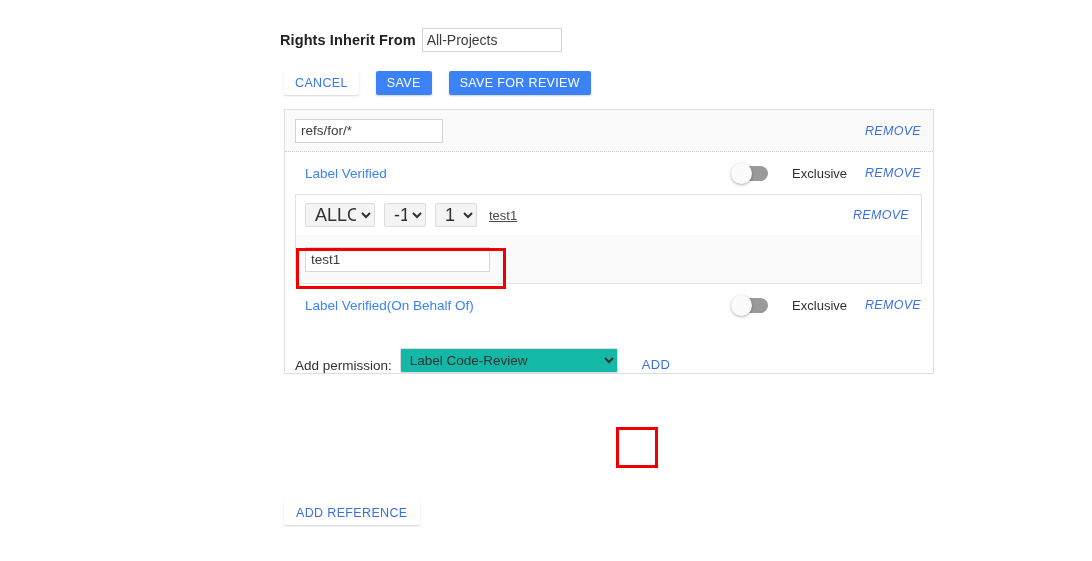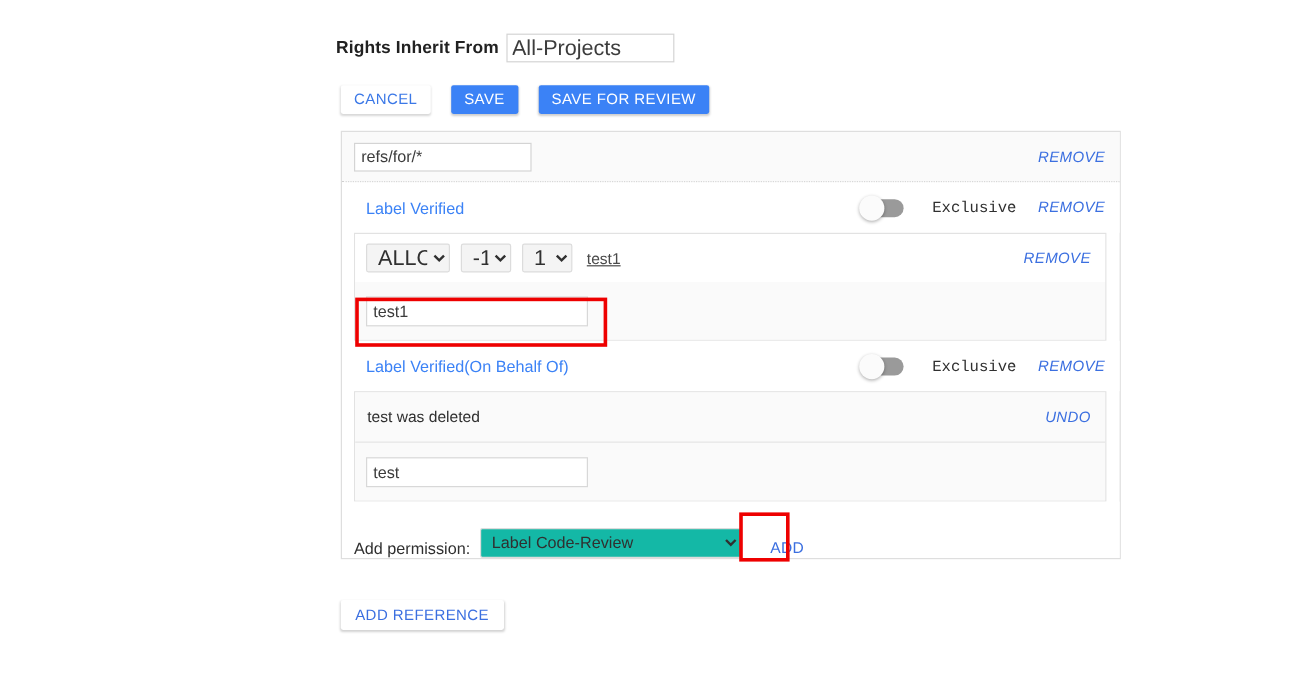--- a/index.html
+++ b/index.html
@@ -41,21 +41,21 @@
     color: #212121;
     letter-spacing: .1px;
   }
   .inherit-input {
     width: 140px;
     height: 24px;
     box-sizing: border-box;
     border: 1px solid #d4d4d4;
     background: #ffffff;
     font-family: "Liberation Sans", sans-serif;
-    font-size: 18px;
+    font-size: 14px;
     color: #3c3c3c;
     padding: 0 4px;
     outline: none;
   }
 
   
   .action-row {
     position: absolute;
     left: 238px;
     top: 59px;
@@ -142,21 +142,20 @@
   .perm-title {
     font-size: 13.5px;
     color: #3b82f6;
     flex: 1;
   }
   .excl-wrap {
     display: flex;
     align-items: center;
     gap: 24px;
     margin-right: 18px;
-    font-family: Liberation Mono, monospace;
   }
   .toggle {
     width: 36px;
     height: 15px;
     border-radius: 8px;
     background: #9a9a9a;
     position: relative;
     cursor: pointer;
     flex: none;
   }
@@ -376,29 +375,20 @@
       <span class="perm-title">Label Verified(On Behalf Of)</span>
       <div class="excl-wrap">
         <div class="toggle">
           <div class="knob"></div>
         </div>
         <span class="excl-label">Exclusive</span>
       </div>
       <button class="link">REMOVE</button>
     </div>
 
-    <div class="rules last">
-      <div class="deleted-row">
-        <span class="deleted-text">test was deleted</span>
-        <button class="link">UNDO</button>
-      </div>
-      <div class="text-row">
-        <input class="text-input" type="text" value="test" style="">
-      </div>
-    </div>
 
     <div class="add-perm">
       <span class="add-perm-label">Add permission:</span>
       <select class="perm-select">
         <option>Label Code-Review</option>
       </select>
       <button class="add-link">ADD</button>
     </div>
 
   </div>

